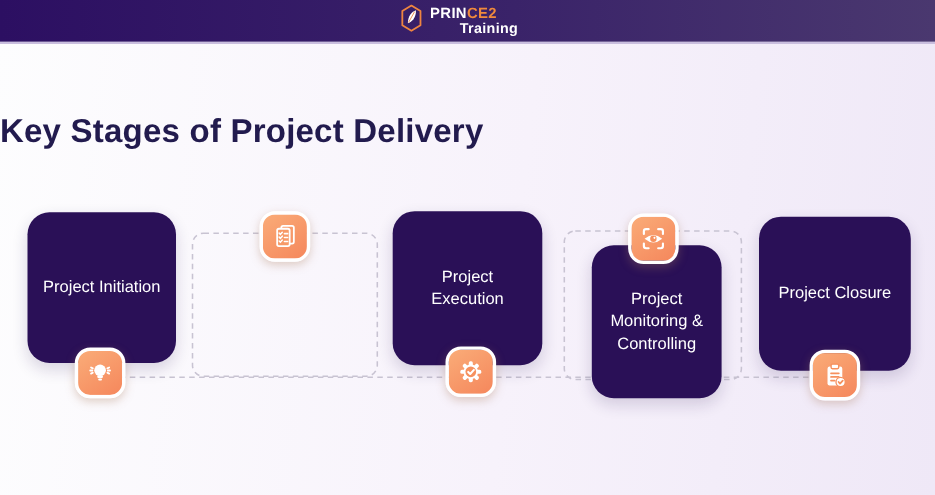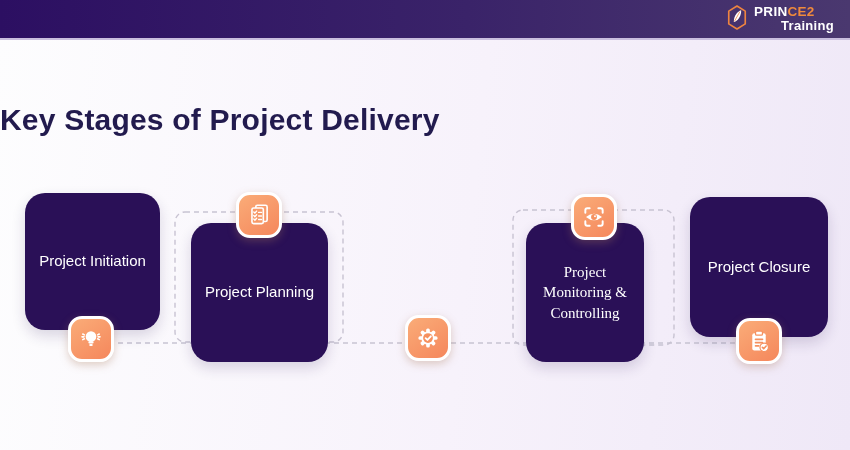--- a/index.html
+++ b/index.html
@@ -6,21 +6,21 @@
   .page{
     position:relative;width:850px;height:450px;overflow:hidden;
     font-family:"Liberation Sans","DejaVu Sans",sans-serif;
     background:linear-gradient(96deg,#fdfdfe 0%,#f7f2fb 55%,#efe8f7 100%);
   }
   
   .header{
     position:absolute;left:0;top:0;width:850px;height:40px;
     background:linear-gradient(90deg,#2c0f62 0%,#3a2369 55%,#4a386f 100%);
     border-bottom:2px solid #c9bede;
-    display:flex;align-items:center;justify-content:flex-end;
+    display:flex;align-items:center;justify-content:center;
     box-sizing:border-box;padding-right:16px;
   }
   .logo{display:flex;align-items:center;gap:6px;}
   .logo-text{line-height:1.05;font-weight:bold;font-size:13.5px;letter-spacing:.3px;}
   .logo-line1{color:#ffffff;}
   .logo-line1 .orange{color:#f08a3c;}
   .logo-line2{color:#ffffff;font-size:13px;margin-left:27px;}
   
   .title{
     position:absolute;left:0;top:103px;width:850px;
@@ -35,21 +35,21 @@
   .card{
     position:absolute;z-index:1;background:#2a1057;border-radius:20px;
     display:flex;align-items:center;justify-content:center;text-align:center;
     color:#ffffff;font-size:15px;line-height:1.35;font-weight:500;
     box-sizing:border-box;padding:0 12px;
     box-shadow:0 6px 14px rgba(35,16,80,.16);
   }
   .card1{left:25px;top:193px;width:135px;height:137px;}
   .card2{left:191px;top:223px;width:137px;height:139px;}
   .card3{left:357px;top:192px;width:136px;height:140px;}
-  .card4{left:526px;top:223px;width:118px;height:139px;font-family:Liberation Serif, serif;}
+  .card4{left:538px;top:223px;width:118px;height:139px;}
   .card5{left:690px;top:197px;width:138px;height:140px;}
   
   .tile{
     position:absolute;z-index:2;width:46px;height:46px;box-sizing:border-box;
     border:3px solid #ffffff;border-radius:14px;
     background:linear-gradient(145deg,#faac78 0%,#f5875c 100%);
     display:flex;align-items:center;justify-content:center;
     box-shadow:0 3px 9px rgba(170,120,90,.35);
   }
   .tile svg{display:block;}
@@ -84,22 +84,22 @@
 
   <svg class="connectors" width="850" height="450" viewBox="0 0 850 450">
     <path d="M91 343 H759"></path>
     <rect x="175" y="212" width="168" height="130" rx="10"></rect>
     <rect x="513" y="210" width="161" height="135" rx="10"></rect>
   </svg>
 
   <div class="card card1">
     <span>Project Initiation</span>
   </div>
-  <div class="card card2">
-    <span>Project Planning</span>
+  <div class="card card3">
+    <span>Project Execution</span>
   </div>
   <div class="card card4">
     <span>Project Monitoring &amp; Controlling</span>
   </div>
   <div class="card card5">
     <span>Project Closure</span>
   </div>
 
   <div class="tile tile1">
     <svg width="26" height="26" viewBox="0 0 24 24">

